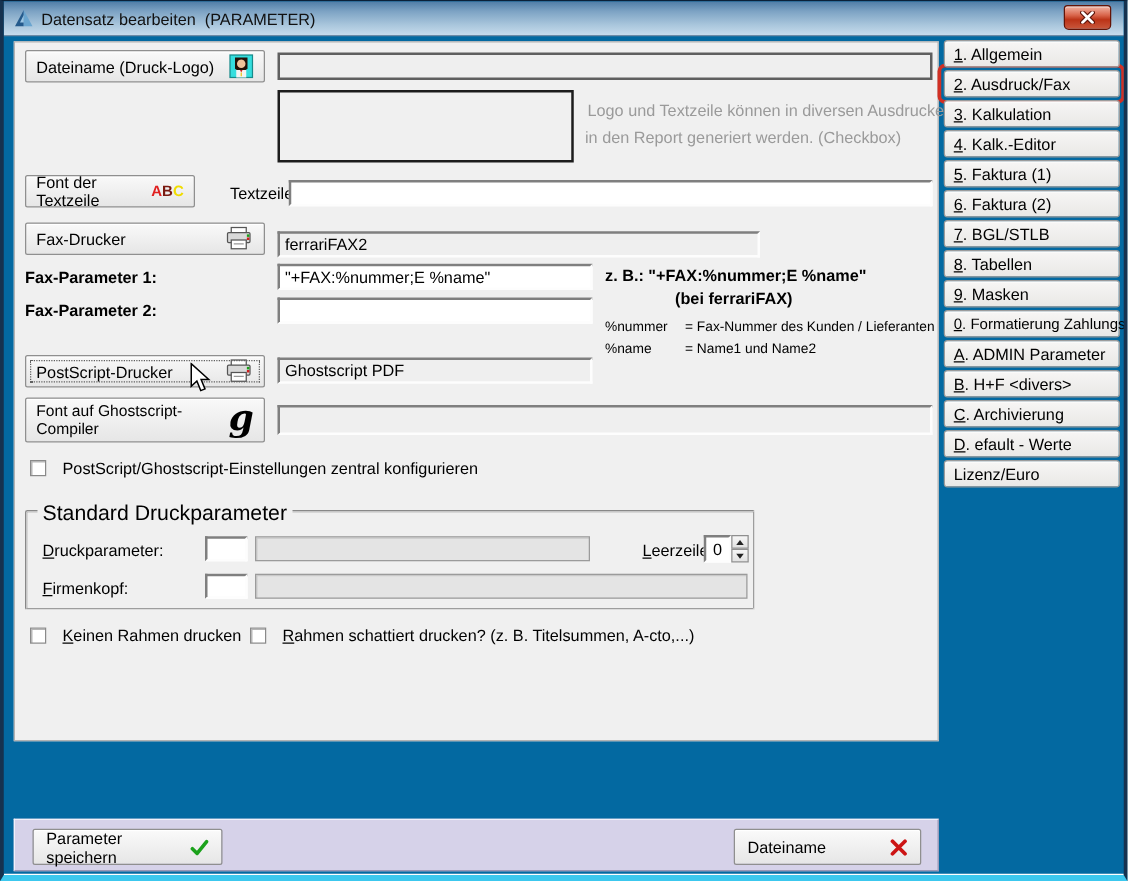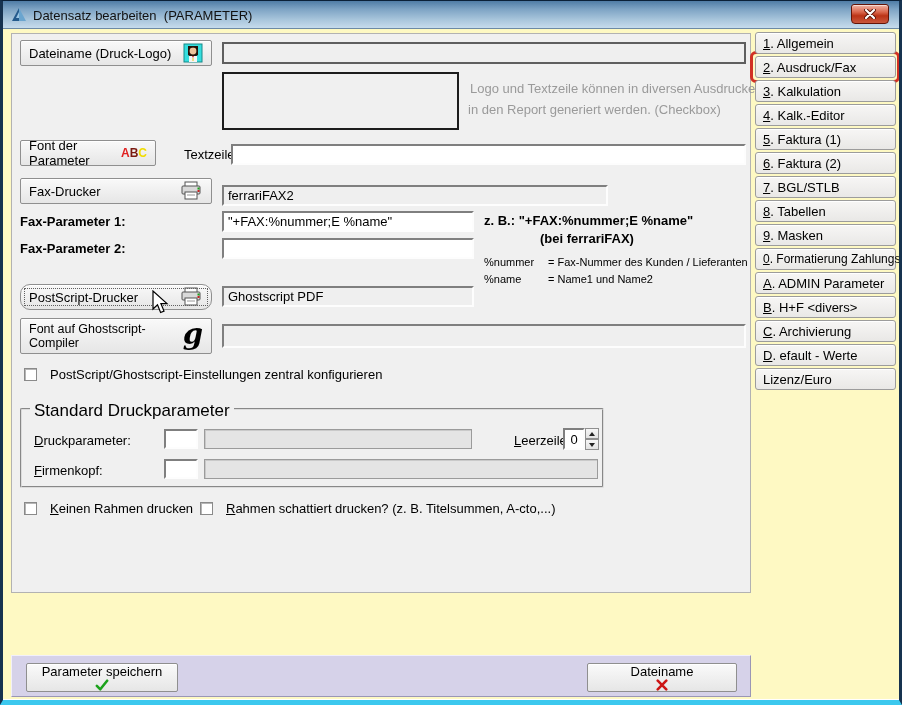--- a/index.html
+++ b/index.html
@@ -1,21 +1,21 @@
 <!DOCTYPE html>
 <html><head>
 <meta charset="utf-8">
 <style>
   * { margin:0; padding:0; box-sizing:border-box; }
   html,body { background:#c8c8c8; }
   body { font-family:"Liberation Sans", sans-serif; font-size:13px; color:#000; }
 
   .window {
     position:relative; width:902px; height:705px; overflow:hidden;
-    background:#fef9c3;
+    background:#0369a1;
     border-left:3px solid #16324f; border-right:3px solid #16324f;
     border-top:1px solid #0a2038; border-bottom:5px solid #3cc8ee;
     box-shadow: inset 0 -1px 0 #ffffff;
     padding-left: 15px;
   }
 
   
   .titlebar {
     position:absolute; left:0; top:0; right:0; height:28px;
     background:linear-gradient(180deg,#4f7ca6 0%, #7da3c4 30%, #a9c6dc 70%, #c6dbec 100%);
@@ -116,21 +116,21 @@
   
   .footer {
     position:absolute; left:8px; top:654px; width:740px; height:42px;
     background:#d6d2e9;
     border:1px solid; border-color:#f2f0fa #9a96b5 #9a96b5 #f2f0fa;
   }
   .footer-btn {
     position:absolute; top:7px; height:29px; display:flex; align-items:center;
     background:linear-gradient(180deg,#fafafa,#e6e6e6);
     border:1px solid #8f8f8f; border-radius:2px; box-shadow: inset 0 1px 0 #fff;
-    font-size:13px; padding:0 10px; cursor:default;flex-direction:column;
+    font-size:13px; padding:0 10px; cursor:default;
   }
   .footer-btn .grow { flex:1; }
 
   .legend-row { display:flex; font-size:11px; line-height:17px; }
   .legend-var { width:64px; }
 
   .cursor-overlay { position:absolute; left:140px; top:256px; z-index:50; pointer-events:none; }
 </style>
 </head>
 <body>
@@ -167,21 +167,21 @@
         <rect x="9.5" y="15" width="1" height="3" fill="#e8c818"></rect>
       </svg>
     </div>
     <input class="input-flat" style="left: 210px; top: 8px; width: 524px; height: 22px;" value="">
 
     <div class="logo-box"></div>
     <div class="lbl gray-hint" style="left:458px; top:44px;">Logo und Textzeile können in diversen Ausdrucken</div>
     <div class="lbl gray-hint" style="left:456px; top:65px;">in den Report generiert werden. (Checkbox)</div>
 
     <div class="btn3d" style="left:8px; top:106px; width:136px; height:26px;">
-      <span>Font der Parameter</span>
+      <span>Font der Textzeile</span>
       <span class="grow"></span>
       <span style="font-weight:bold; font-size:12px;"><span style="color:#e02020;">A</span><span style="color:#7a1a10;">B</span><span style="color:#f0dc00;">C</span></span>
     </div>
     <span class="lbl" style="left:172px; top:113px;">Textzeile</span>
     <input class="input-sunken" style="left: 219px; top: 110px; width: 515px; height: 21px;" value="">
 
     <div class="btn3d" style="left:8px; top:144px; width:192px; height:26px;">
       <span>Fax-Drucker</span>
       <span class="grow"></span>
       <svg width="24" height="20" viewBox="0 0 24 20">
@@ -207,21 +207,21 @@
       <div class="legend-row">
           <span class="legend-var">%nummer</span>
           <span>= Fax-Nummer des Kunden / Lieferanten</span>
         </div>
       <div class="legend-row">
           <span class="legend-var">%name</span>
           <span>= Name1 und Name2</span>
         </div>
     </div>
 
-    <div class="btn3d" style="left:8px; top:250px; width:192px; height:26px;border-radius:10px;">
+    <div class="btn3d" style="left:8px; top:250px; width:192px; height:26px;">
       <div class="focus-inner"></div>
       <span>PostScript-Drucker</span>
       <span class="grow"></span>
       <svg width="24" height="20" viewBox="0 0 24 20">
         <rect x="6" y="1" width="12" height="4.5" fill="#ffffff" stroke="#555"></rect>
         <rect x="3" y="5" width="18" height="8" rx="1" fill="#d9d9d9" stroke="#555"></rect>
         <rect x="18.5" y="6.5" width="2" height="2" fill="#18a018"></rect>
         <rect x="18.5" y="9" width="2" height="2" fill="#cc2020"></rect>
         <rect x="6" y="11" width="12" height="7" fill="#ffffff" stroke="#555"></rect>
         <line x1="8" y1="14" x2="16" y2="14" stroke="#999"></line>

